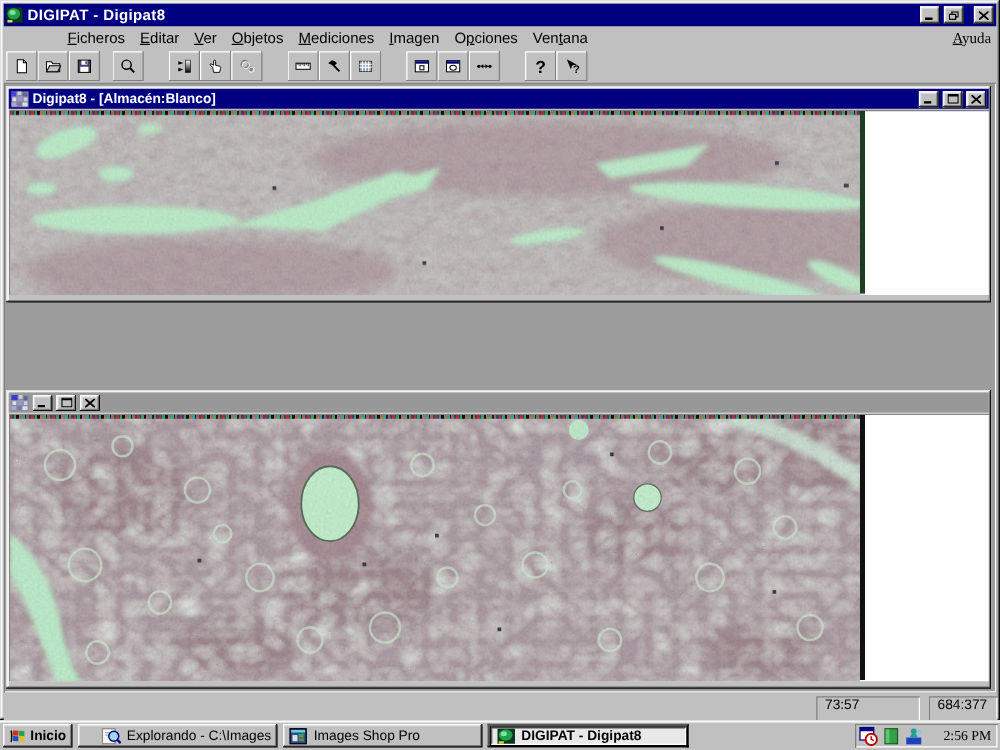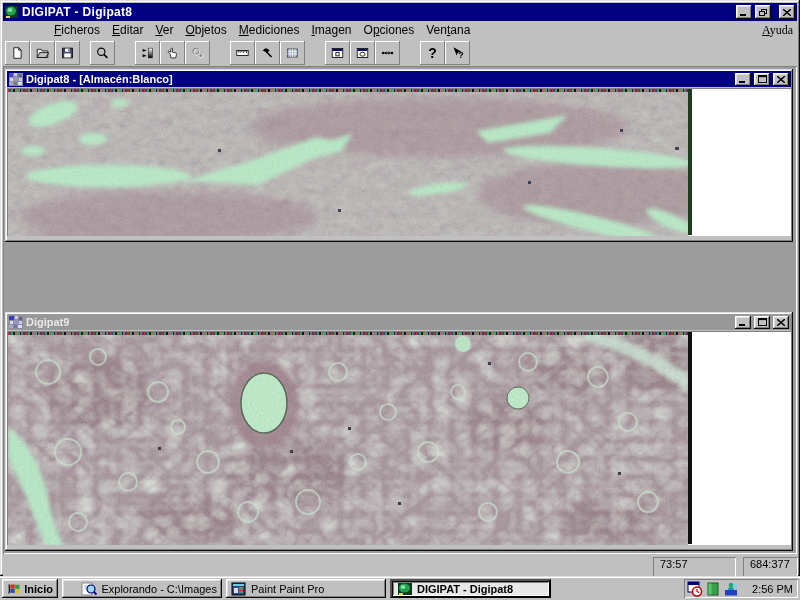--- a/index.html
+++ b/index.html
@@ -63,21 +63,21 @@
            box-shadow:inset 0 1px #dfdfdf,inset 0 2px #fff;}
   .task-btn{position:absolute;top:3px;height:19px;display:flex;align-items:center;gap:4px;
             font-size:11px;padding:0 5px;overflow:hidden;white-space:nowrap;box-sizing:border-box;
             font-family:"Liberation Sans",sans-serif;}
   #start-btn{left:2px;width:56px;font-weight:bold;align-items:center;}
   #task1{left:62px;width:160px;justify-content:flex-end;}
   #task2{left:226px;width:160px;}
   #task3{left:390px;width:161px;font-weight:bold;background:#e8e8e8;}
   #tray{position:absolute;right:2px;top:3px;width:114px;height:19px;
         box-shadow:inset 1px 1px #808080,inset -1px -1px #fff;
-        display:flex;align-items:center;padding:0 5px 0 3px;gap:2px;box-sizing:border-box;}
+        display:flex;align-items:center;padding:0 5px 0 3px;gap:2px;box-sizing:border-box;font-family:Liberation Serif, serif;}
   #tray .clock{margin-left:auto;font-size:11px;}
 </style>
 </head>
 <body>
 
 <div id="screen">
   <div id="app" class="bevel">
 
     <div id="titlebar">
       <span style="display:flex">
@@ -342,21 +342,20 @@
                 <rect x="6" y="0" width="3" height="3" fill="#ccccdd"></rect>
                 <rect x="10" y="1" width="3" height="3" fill="#666688"></rect>
                 <rect x="1" y="5" width="3" height="3" fill="#ddddee"></rect>
                 <rect x="5" y="4" width="4" height="4" fill="#9999bb"></rect>
                 <rect x="10" y="5" width="3" height="3" fill="#ccccdd"></rect>
                 <rect x="0" y="9" width="4" height="3" fill="#aaaacc"></rect>
                 <rect x="5" y="9" width="3" height="3" fill="#777799"></rect>
                 <rect x="9" y="9" width="4" height="3" fill="#ddddee"></rect>
               </svg>
           </span>
-          <span class="t">Digipat9</span>
           <button class="cbtn btn">
             <svg width="8" height="7" viewBox="0 0 8 7">
                 <rect x="0" y="5" width="6" height="2" fill="#000"></rect>
               </svg>
           </button>
           <button class="cbtn btn">
             <svg width="9" height="8" viewBox="0 0 9 8">
                 <rect x="0.5" y="0.5" width="8" height="7" fill="none" stroke="#000"></rect>
                 <line x1="0.5" y1="1.5" x2="8.5" y2="1.5" stroke="#000" stroke-width="1.2"></line>
               </svg>
@@ -471,21 +470,21 @@
       <span>Explorando - C:\Images</span>
     </button>
     <button id="task2" class="task-btn btn">
       <svg width="16" height="16" viewBox="0 0 16 16">
           <rect x="1" y="2" width="13" height="12" fill="#2a4a8a" stroke="#000"></rect>
           <rect x="2" y="3" width="11" height="2" fill="#6ad0e0"></rect>
           <rect x="3" y="7" width="4" height="5" fill="#e0e0e0"></rect>
           <rect x="8" y="6" width="4" height="6" fill="#40a060"></rect>
           <rect x="8" y="9" width="4" height="1" fill="#c03030"></rect>
         </svg>
-      <span>Paint Paint Pro</span>
+      <span>Images Shop Pro</span>
     </button>
     <button id="task3" class="task-btn pressed">
       <svg width="16" height="16" viewBox="0 0 16 16">
           <rect x="1" y="2" width="14" height="12" fill="#0a3a1a"></rect>
           <ellipse cx="7.5" cy="7" rx="5.5" ry="4.5" fill="#1fa04a"></ellipse>
           <ellipse cx="6" cy="6" rx="2.5" ry="2" fill="#7fe0a0"></ellipse>
           <rect x="2" y="12" width="4" height="2" fill="#e8d24a"></rect>
         </svg>
       <span>DIGIPAT - Digipat8</span>
     </button>

